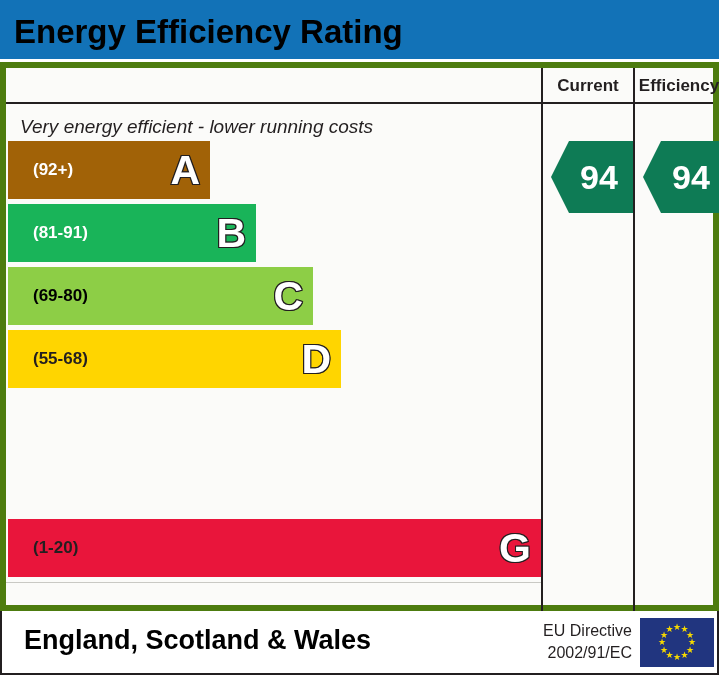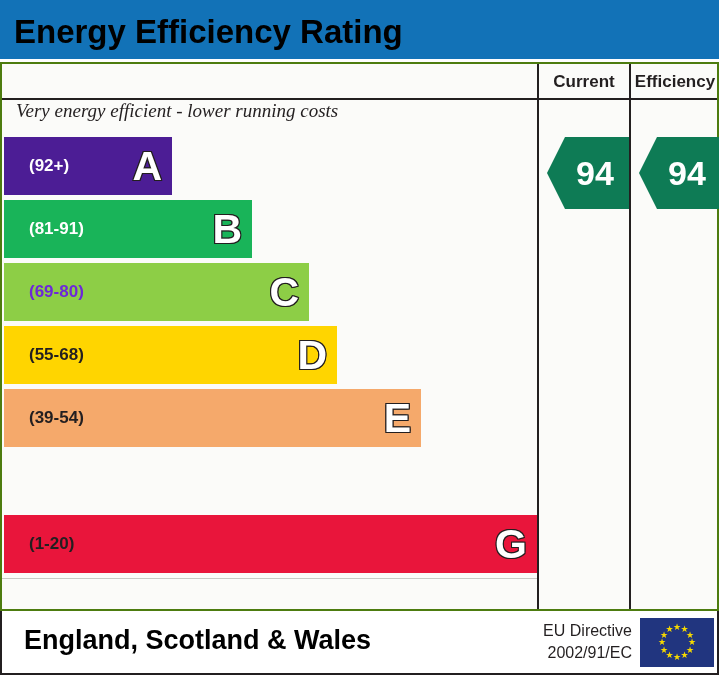--- a/index.html
+++ b/index.html
@@ -33,21 +33,21 @@
     margin-top:8px;
   }
 
   
   .table-frame{
     position:absolute;
     left:0; top:62px;
     width:719px;
     height:549px;
     box-sizing:border-box;
-    border:2px solid #4d7c0f;
+    border:6px solid #4d7c0f;
     background:#fbfbf9;
   }
 
   
   .col-head-row{
     position:absolute;
     left:0; top:0;
     width:100%;
     height:36px;
     box-sizing:border-box;
@@ -77,21 +77,21 @@
 
   
   .caption{
     position:absolute;
     left:14px;
     font-size:19px;
     font-style:italic;
     color:#231f20;
     white-space:nowrap;
   }
-  .caption.top{ top:36px;font-family:Liberation Serif, serif; }
+  .caption.top{ top:48px; }
   .caption.bottom{ top:523px; }
 
   .bottom-rule{
     position:absolute;
     left:0; top:514px;
     width:535px; height:1px;
     background:#c9c9c4;
   }
 
   
@@ -213,39 +213,35 @@
     <div class="col-head-row"></div>
     <div class="col-divider c1"></div>
     <div class="col-divider c2"></div>
 
     <div class="col-label current">Current</div>
     <div class="col-label potential">Efficiency</div>
 
     <div class="caption top">Very energy efficient - lower running costs</div>
 
     <div class="bands">
-      <div class="band" style="top: 0px; width: 168px; background: #4c1d95;">
+      <div class="band" style="top: 0px; width: 202px; background: #a16207;">
         <span class="range" style="color: rgb(255, 255, 255);">(92+)</span>
         <span class="letter">A</span>
       </div>
       <div class="band" style="top: 63px; width: 248px; background: rgb(25, 180, 89); padding-left: 40px;">
         <span class="range" style="color: rgb(255, 255, 255);">(81-91)</span>
         <span class="letter">B</span>
       </div>
       <div class="band" style="top: 126px; width: 305px; background: rgb(141, 206, 70);">
-        <span class="range" style="color: #6d28d9;">(69-80)</span>
+        <span class="range" style="color: #000000;">(69-80)</span>
         <span class="letter">C</span>
       </div>
       <div class="band" style="top: 189px; width: 333px; background: rgb(255, 213, 0);">
         <span class="range" style="color: rgb(35, 31, 32);">(55-68)</span>
         <span class="letter">D</span>
-      </div>
-      <div class="band" style="top: 252px; width: 417px; background: rgb(245, 169, 107);">
-        <span class="range" style="color: rgb(35, 31, 32);">(39-54)</span>
-        <span class="letter">E</span>
       </div>
       <div class="band" style="top: 378px; width: 533px; background: rgb(233, 21, 59);">
         <span class="range" style="color: rgb(35, 31, 32);">(1-20)</span>
         <span class="letter">G</span>
       </div>
     </div>
 
     <div class="bottom-rule"></div>
 
     <div class="badge current" style="top: 73px; background: rgb(14, 123, 85);">

